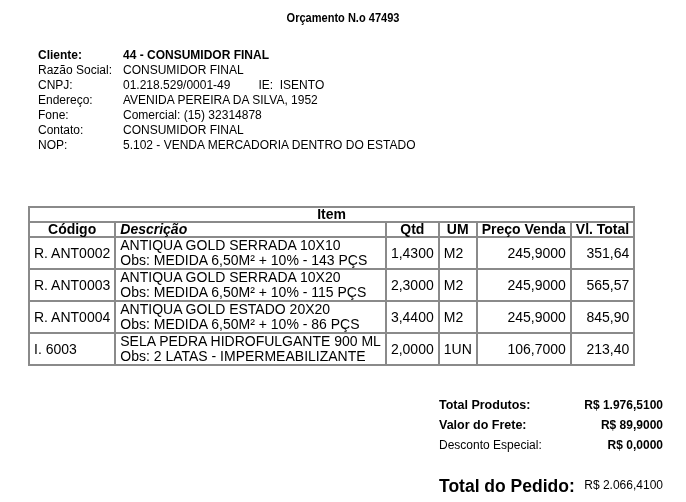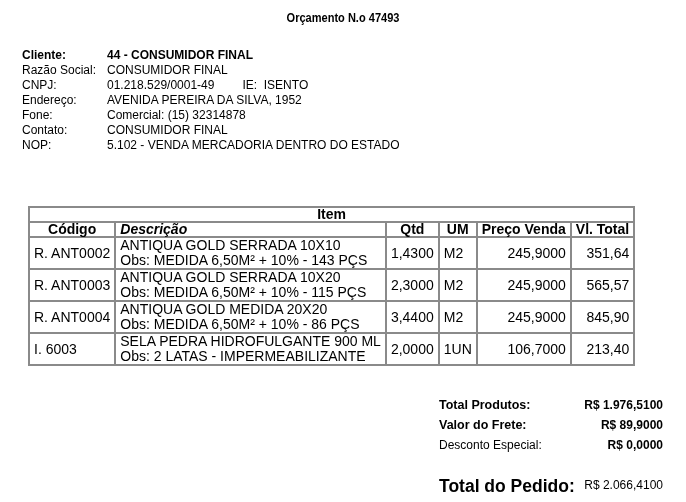--- a/index.html
+++ b/index.html
@@ -9,21 +9,21 @@
     }
     .title {
       position: absolute; top: 11px; left: 0; width: 686px; text-align: center;
       font-family: "Liberation Sans", sans-serif; font-weight: bold; font-size: 12px;
       transform: scaleX(0.92);
     }
     .client {
       position: absolute; top: 48px; left: 22px;
       font-size: 12px; line-height: 15px;
     }
-    .client .row { display: flex; height: 15px; }
+    .client .row { display: flex; height: 15px; margin-left: 16px; }
     .client .lbl { width: 85px; }
     .client .val { white-space: nowrap; }
     .client .bold { font-weight: bold; }
     .client .ie { margin-left: 28px; }
 
     table.items {
       position: absolute; top: 206px; left: 28px; width: 552px;
       border-collapse: collapse; font-size: 14px;
     }
     table.items td, table.items th {
@@ -128,21 +128,21 @@
       <div>Obs: MEDIDA 6,50M² + 10% - 115 PÇS</div>
     </td>
     <td class="c">2,3000</td>
     <td class="l">M2</td>
     <td class="r">245,9000</td>
     <td class="r">565,57</td>
   </tr>
   <tr>
     <td class="l">R. ANT0004</td>
     <td class="l">
-      <div>ANTIQUA GOLD MEDIDA 20X20</div>
+      <div>ANTIQUA GOLD ESTADO 20X20</div>
       <div>Obs: MEDIDA 6,50M² + 10% - 86 PÇS</div>
     </td>
     <td class="c">3,4400</td>
     <td class="l">M2</td>
     <td class="r">245,9000</td>
     <td class="r">845,90</td>
   </tr>
   <tr>
     <td class="l">I. 6003</td>
     <td class="l">

